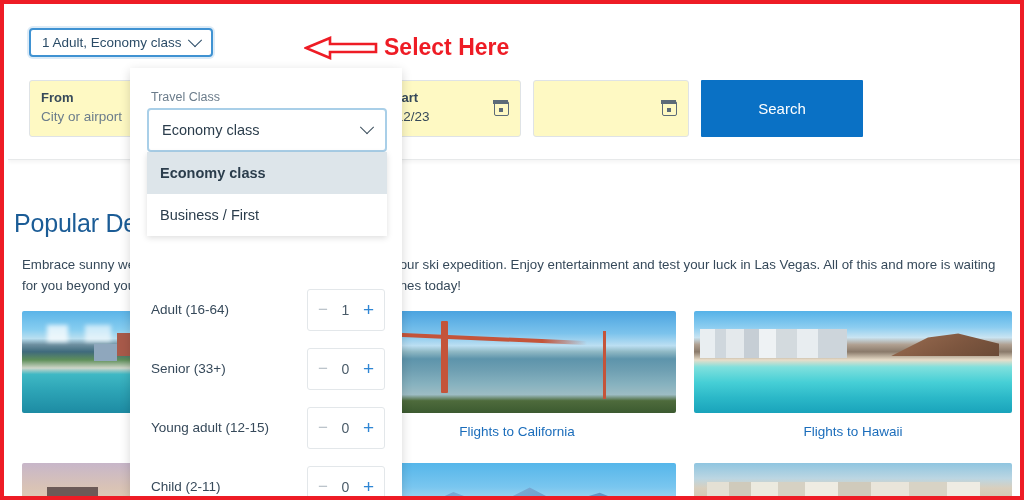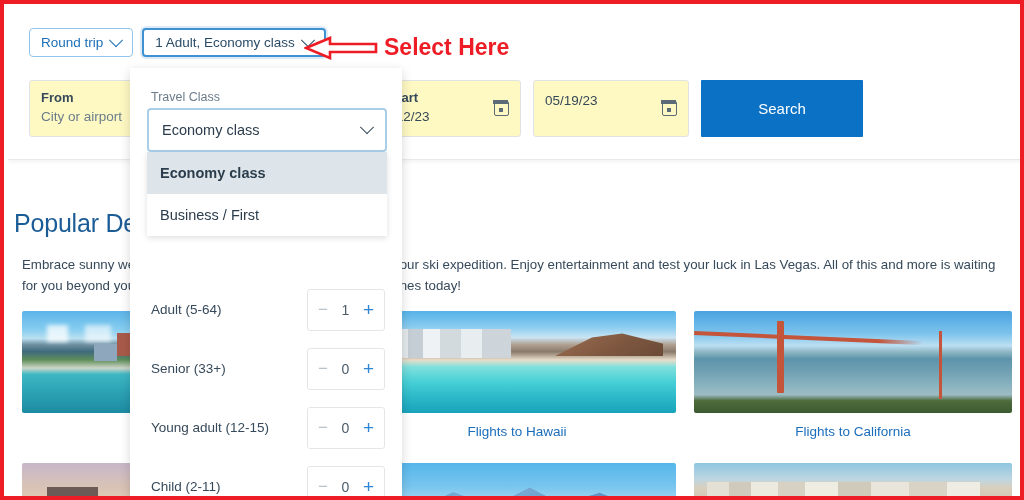--- a/index.html
+++ b/index.html
@@ -431,43 +431,39 @@
   <div class="content">
     <div class="section-title">Popular Destinations</div>
     <div class="blurb">Embrace sunny weather in Florida or hit the slopes by booking your ski expedition. Enjoy entertainment and test your luck in Las Vegas. All of this and more is waiting for you beyond your living room. Book a flight with American Airlines today!</div>
 
     <div class="cards">
       <div class="card">
         <div class="card-img img-miami"></div>
         <div class="card-cap">Flights to Florida</div>
       </div>
       <div class="card">
+        <div class="card-img img-golden"></div>
+        <div class="card-cap">Flights to California</div>
+      </div>
+      <div class="card">
         <div class="card-img img-hawaii"></div>
         <div class="card-cap">Flights to Hawaii</div>
-      </div>
-      <div class="card">
-        <div class="card-img img-golden"></div>
-        <div class="card-cap">Flights to California</div>
       </div>
     </div>
 
     <div class="cards2">
       <div class="card-img2 img-sunset"></div>
       <div class="card-img2 img-mountain"></div>
       <div class="card-img2 img-coast"></div>
     </div>
   </div>
 
   <div class="search-panel">
 
     <div class="pill-row">
-      <div class="pill">
-        <span>Round trip</span>
-        <span class="chev"></span>
-      </div>
       <div class="pill focused">
         <span>1 Adult, Economy class</span>
         <span class="chev"></span>
       </div>
     </div>
 
     <div class="fields">
       <div class="field">
         <div class="field-label">From</div>
         <div class="field-value ph">City or airport</div>
@@ -475,21 +471,20 @@
       <div class="field">
         <div class="field-label">To</div>
         <div class="field-value ph">City or airport</div>
       </div>
       <div class="field">
         <div class="field-label">Depart</div>
         <div class="field-value">05/12/23</div>
         <span class="cal-icon"></span>
       </div>
       <div class="field">
-        <div class="field-value">05/19/23</div>
         <span class="cal-icon"></span>
       </div>
       <button class="search-btn">Search</button>
     </div>
   </div>
 
   <div class="dropdown">
     <div class="dd-label">Travel Class</div>
 
     <div class="dd-select">
@@ -497,21 +492,21 @@
       <span class="dd-chev"></span>
     </div>
 
     <div class="dd-options">
       <div class="dd-opt selected">Economy class</div>
       <div class="dd-opt">Business / First</div>
     </div>
 
     <div class="pax-list">
       <div class="pax-row">
-        <span class="pax-label">Adult (5-64)</span>
+        <span class="pax-label">Adult (16-64)</span>
         <span class="stepper">
           <span class="step-minus">−</span>
           <span class="step-val">1</span>
           <span class="step-plus">+</span>
         </span>
       </div>
       <div class="pax-row">
         <span class="pax-label">Senior (33+)</span>
         <span class="stepper">
           <span class="step-minus">−</span>

